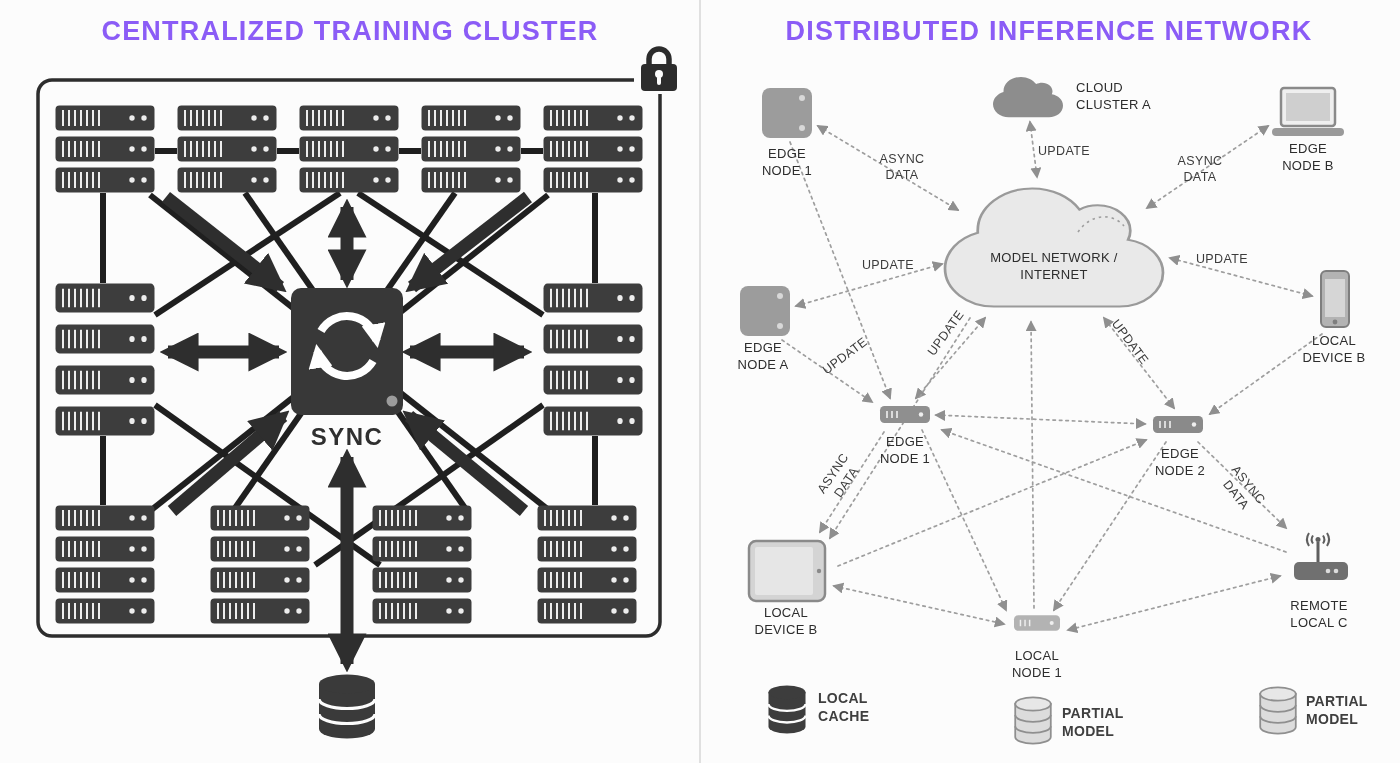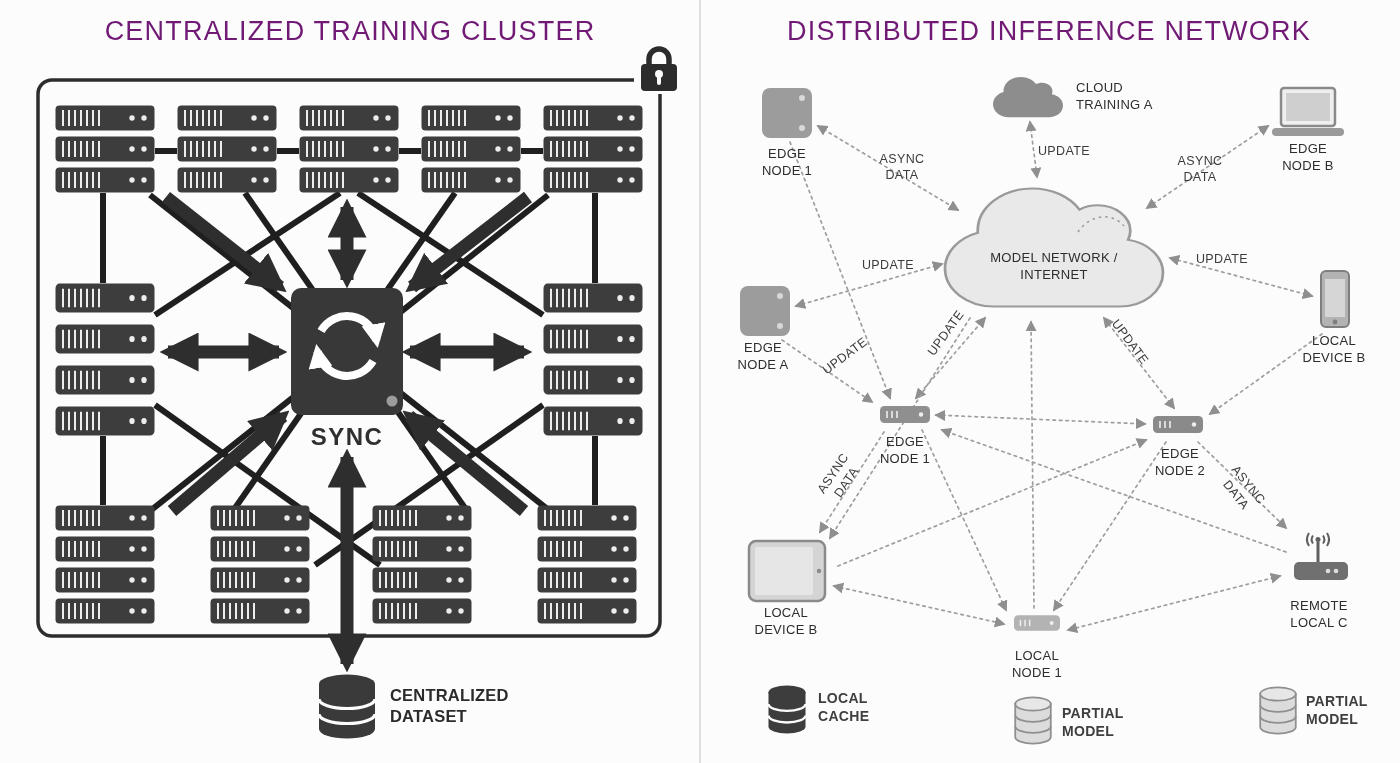--- a/index.html
+++ b/index.html
@@ -2,22 +2,22 @@
 <html><head>
 <meta charset="utf-8">
 <style>
   *{box-sizing:border-box}
   html,body{margin:0;padding:0;background:#ffffff}
   .canvas{position:relative;width:1400px;height:763px;background:#fcfcfc;overflow:hidden;
           font-family:"Liberation Sans","DejaVu Sans",sans-serif;color:#2e2e2e}
   .art{position:absolute;left:0;top:0}
   symbol{overflow:visible}
   .divider{position:absolute;left:699px;top:0;width:2px;height:763px;background:#e0e0e0}
-  .ptitle{position:absolute;transform:translateX(-50%);font-size:27px;font-weight:400;
-          letter-spacing:1.2px;color:#701a75;white-space:nowrap}
+  .ptitle{position:absolute;transform:translateX(-50%);font-size:27px;font-weight:700;
+          letter-spacing:1.2px;color:#8b5cf6;white-space:nowrap}
   .lbl{position:absolute;white-space:pre-line;transform:translate(-50%,-50%);text-align:center;
        font-size:13px;line-height:1.3;color:#2d2d2d;letter-spacing:.3px}
   .elbl{font-size:12.5px;color:#3c3c3c;letter-spacing:.4px}
   .la{transform:translate(0,-50%);text-align:left}
   .sync{font-size:24px;font-weight:700;letter-spacing:1.5px;color:#2f2f2f}
   .ds{font-size:16.5px;font-weight:700;transform:translate(0,-50%);text-align:left;color:#2b2b2b;letter-spacing:.2px}
   .lg{font-size:14px;font-weight:700;transform:translate(0,-50%);text-align:left;color:#3f3f3f}
 </style>
 </head>
 <body>
@@ -263,27 +263,25 @@
     <use href="#cyl-light" x="1258" y="686" width="40" height="48"></use>
   </g>
 </svg>
 
 <div class="divider"></div>
 
 <div class="ptitle" style="left:350px;top:16px">CENTRALIZED TRAINING CLUSTER</div>
 <div class="ptitle" style="left:1049px;top:16px">DISTRIBUTED INFERENCE NETWORK</div>
 
 <div class="lbl sync" style="left:347px;top:437px">SYNC</div>
-<div class="lbl ds" style="left:390px;top:706px">CENTRALIZED
-DATASET</div>
 
 <div class="lbl" style="left:787px;top:163px">EDGE
 NODE 1</div>
 <div class="lbl la" style="left:1076px;top:97px">CLOUD
-TRAINING A</div>
+CLUSTER A</div>
 <div class="lbl" style="left:1308px;top:158px">EDGE
 NODE B</div>
 <div class="lbl" style="left:1054px;top:267px">MODEL NETWORK /
 INTERNET</div>
 <div class="lbl" style="left:763px;top:357px">EDGE
 NODE A</div>
 <div class="lbl" style="left:1334px;top:350px">LOCAL
 DEVICE B</div>
 <div class="lbl" style="left:905px;top:451px">EDGE
 NODE 1</div>

